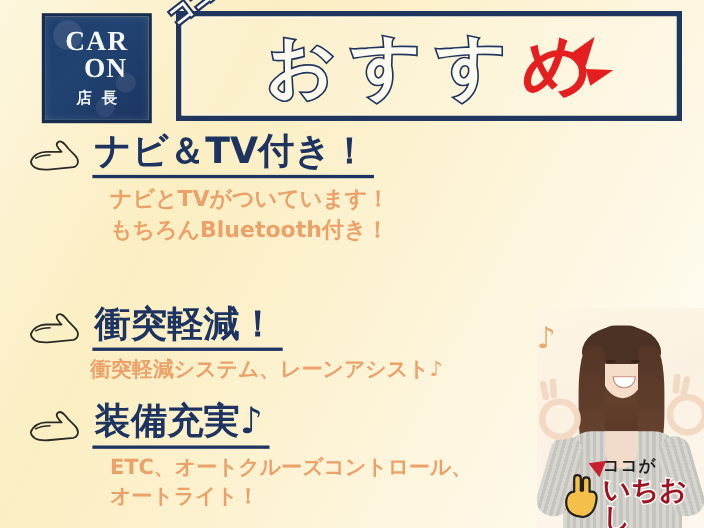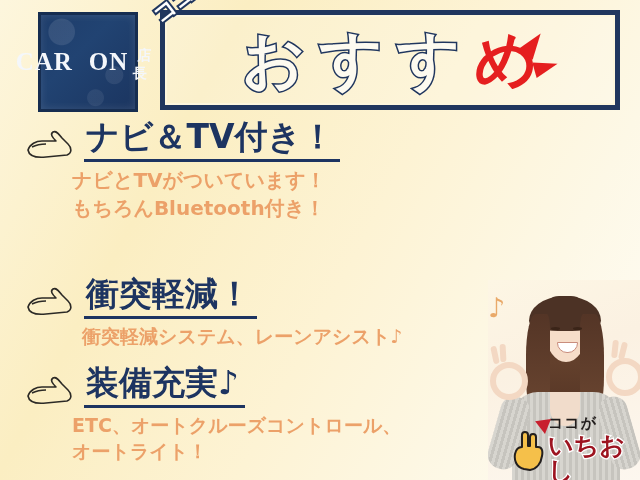--- a/index.html
+++ b/index.html
@@ -29,21 +29,21 @@
     width: 100px;
     height: 100px;
     background:
       radial-gradient(circle at 22% 18%, rgba(255,255,255,0.10) 0 12%, rgba(255,255,255,0) 13%),
       radial-gradient(circle at 78% 64%, rgba(255,255,255,0.08) 0 9%, rgba(255,255,255,0) 10%),
       radial-gradient(circle at 58% 88%, rgba(255,255,255,0.07) 0 8%, rgba(255,255,255,0) 9%),
       linear-gradient(135deg, #1e3d6b 0%, #214372 40%, #1b3560 100%);
     border: 3px solid #162d50;
     box-sizing: border-box;
     display: flex;
-    flex-direction: row;
+    flex-direction: column;
     align-items: center;
     justify-content: center;
     color: #f4f7fb;
     text-align: center;
     box-shadow: inset 0 0 9px rgba(255,255,255,0.12);
   }
   .logo-line1 {
     font-size: 25px;
     font-weight: bold;
     letter-spacing: 1px;
@@ -143,42 +143,42 @@
     position: absolute;
     left: 0;
     width: 640px;
   }
   .feature.f1 { top: 118px; }
   .feature.f2 { top: 238px; margin-top: 37px; }
   .feature.f3 { top: 364px; }
 
   .feat-head-row {
     display: flex;
-    align-items: flex-end;
+    align-items: center;
     padding-left: 22px;
   }
   .hand-icon {
     width: 54px;
     height: 38px;
     flex: none;
     margin-right: 8px;
   }
   .feat-title {
     font-family: "DejaVu Sans", sans-serif;
     font-size: 33px;
     font-weight: bold;
     color: #1d3461;
     line-height: 1.18;
     border-bottom: 3px solid #1d3461;
     padding: 0 6px 2px 2px;
     white-space: nowrap;
   }
   .feat-desc {
     margin-top: 5px;
-    padding-left: 72px;
+    padding-left: 100px;
     font-family: "DejaVu Sans", sans-serif;
     font-size: 20px;
     font-weight: bold;
     color: #eca169;
     line-height: 1.33;
     white-space: nowrap;
   }
   .feature.f2 .feat-desc { padding-left: 82px; font-size: 19px; }
   .feature.f3 .feat-desc { font-size: 19px; }
 

